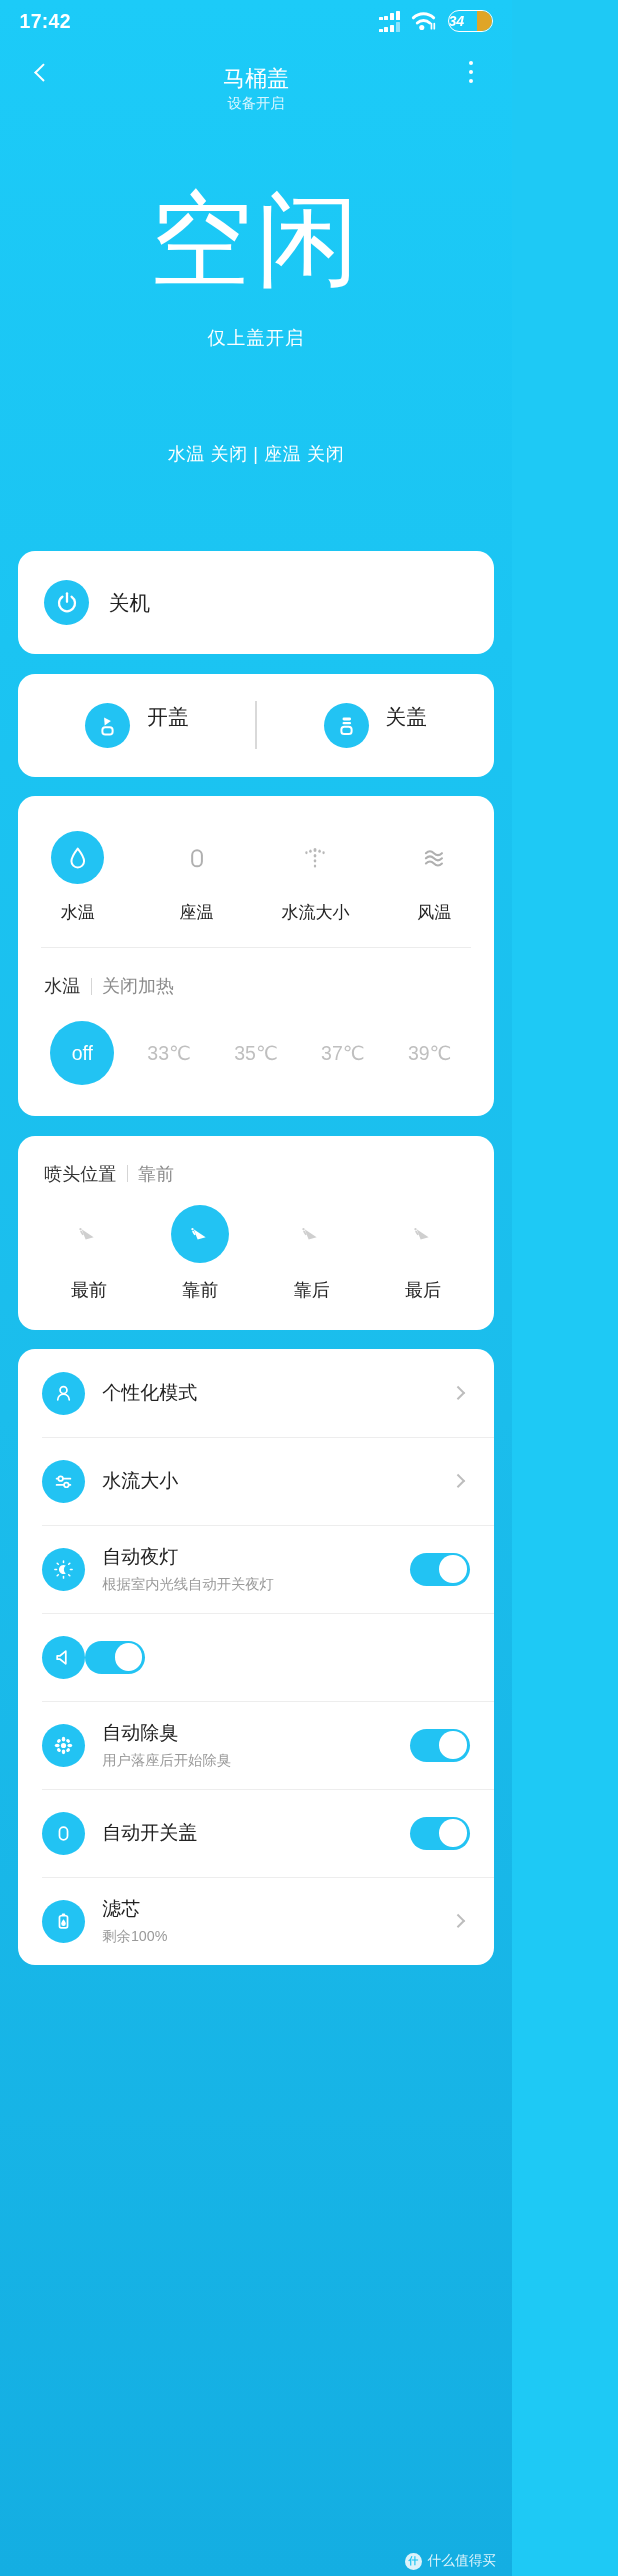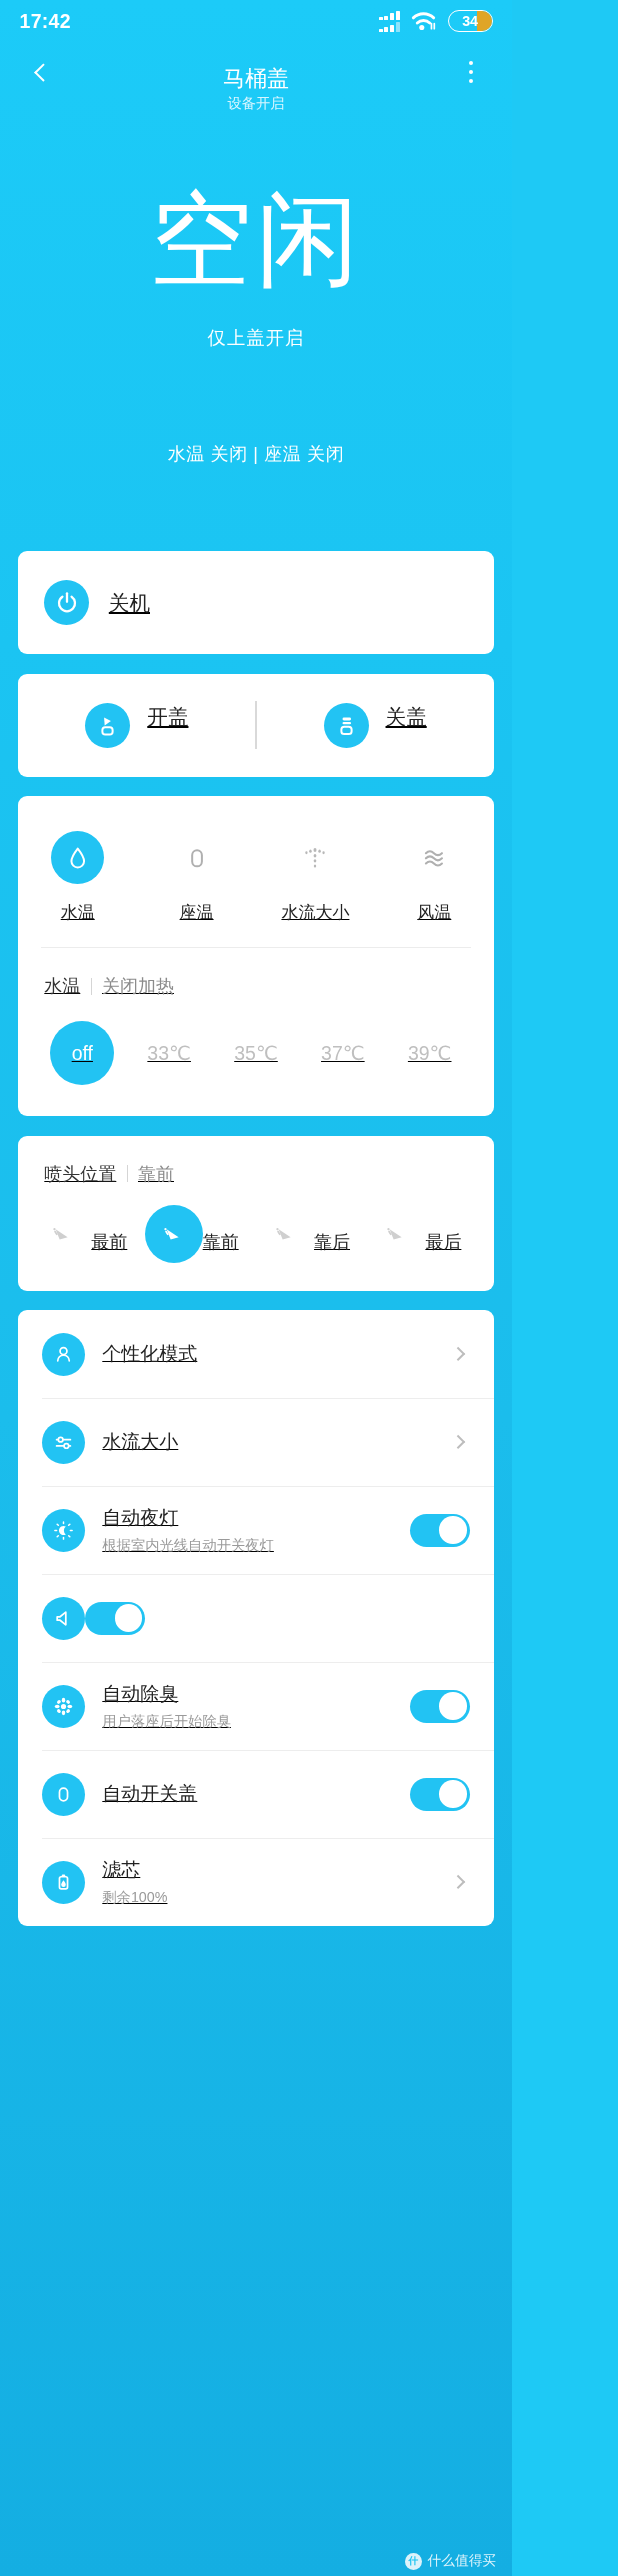--- a/index.html
+++ b/index.html
@@ -43,22 +43,23 @@
   .sig-row i:nth-child(2){height:4.6px;}
   .sig-row i:nth-child(3){height:6.9px;}
   .sig-row i:nth-child(4){height:9.2px;}
   .sig-row.dim i:nth-child(4){background:#8fe3fb;}
   .wifi-wrap { position:relative; width:25px; height:20.6px; }
   .battery {
     width:45px; height:22px;
     border:1.7px solid #fff;
     border-radius:11px;
     position:relative;
-    display:flex; align-items:center; justify-content:center;
+    display:flex; align-items:center; justify-content:flex-start;
     overflow:hidden;
+    font-style:italic;
   }
   .battery .fill {
     position:absolute; right:0; top:0; bottom:0;
     width:34%; background:#E0A526;
   }
   .battery .lvl {
     position:relative;
     font-size:14.3px; font-weight:700; color:#fff;
     letter-spacing:-0.3px;
   }
@@ -118,24 +119,23 @@
     margin-top:92px;
     font-size:18px;
     color:#fff;
     font-weight:400;
     letter-spacing:0.6px;
   }
 
   
   .card {
     background:#fff;
-    border-radius:9px;
+    border-radius:17px;
     margin:0 18.3px 19.5px 18.3px;
     overflow:hidden;
-    text-decoration:underline;
   }
   .cards-wrap { margin-top:85px; }
 
   
   .row-power {
     display:flex; align-items:center;
     height:103px;
     padding:0 26px;
   }
   .circ {
@@ -195,21 +195,21 @@
     min-width:64px; height:64px;
     border-radius:32px;
     display:flex; align-items:center; justify-content:center;
     font-size:19.5px;
     color:#bfbfbf;
   }
   .pill .chip.on { background:#22C3F3; color:#fff; }
 
   
   .nozzle-row { display:flex; padding:19.5px 15px 0 15px; }
-  .nozzle-cell { flex:1; display:flex; align-items:center; }
+  .nozzle-cell { flex:1; display:flex; flex-direction:column; align-items:center; }
   .nozzle-ic {
     width:58px; height:58px;
     border-radius:50%;
     display:flex; align-items:center; justify-content:center;
   }
   .nozzle-ic.on { background:#22C3F3; }
   .nozzle-label { margin-top:15px; font-size:18px; color:#222; }
   .nozzle-pad { height:27.5px; }
 
   

